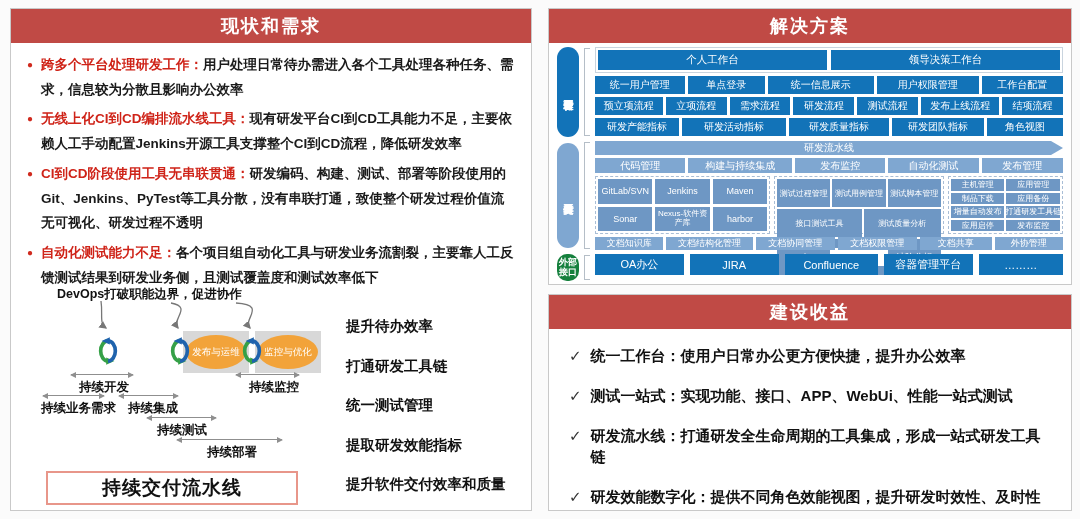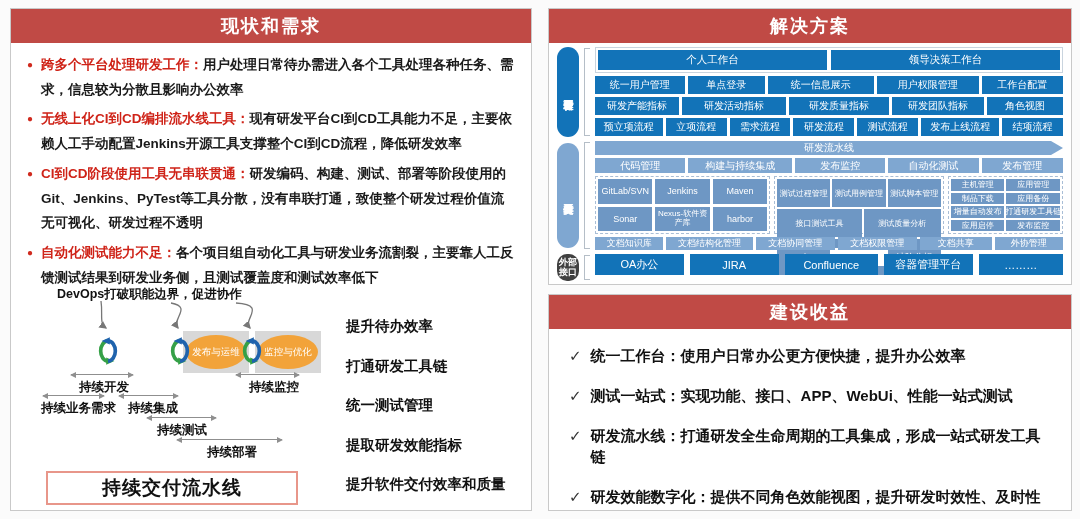--- a/index.html
+++ b/index.html
@@ -160,34 +160,34 @@
             <div class="bx b1">领导决策工作台</div>
           </div>
           <div class="rowbx" style="margin-top:3px;height:18px">
             <div class="bx b1" style="flex:1.1">统一用户管理</div>
             <div class="bx b1" style="flex:0.95">单点登录</div>
             <div class="bx b1" style="flex:1.3">统一信息展示</div>
             <div class="bx b1" style="flex:1.25">用户权限管理</div>
             <div class="bx b1" style="flex:1.0">工作台配置</div>
           </div>
           <div class="rowbx" style="margin-top:3px;height:18px">
-            <div class="bx b1" style="flex:1.05">研发产能指标</div>
-            <div class="bx b1" style="flex:1.3">研发活动指标</div>
-            <div class="bx b1" style="flex:1.25">研发质量指标</div>
-            <div class="bx b1" style="flex:1.15">研发团队指标</div>
-            <div class="bx b1" style="flex:0.95">角色视图</div>
-          </div>
-          <div class="rowbx" style="margin-top:3px;height:18px">
             <div class="bx b1" style="flex:1">预立项流程</div>
             <div class="bx b1" style="flex:0.9">立项流程</div>
             <div class="bx b1" style="flex:0.9">需求流程</div>
             <div class="bx b1" style="flex:0.9">研发流程</div>
             <div class="bx b1" style="flex:0.9">测试流程</div>
             <div class="bx b1" style="flex:1.15">发布上线流程</div>
             <div class="bx b1" style="flex:0.9">结项流程</div>
+          </div>
+          <div class="rowbx" style="margin-top:3px;height:18px">
+            <div class="bx b1" style="flex:1.05">研发产能指标</div>
+            <div class="bx b1" style="flex:1.3">研发活动指标</div>
+            <div class="bx b1" style="flex:1.25">研发质量指标</div>
+            <div class="bx b1" style="flex:1.15">研发团队指标</div>
+            <div class="bx b1" style="flex:0.95">角色视图</div>
           </div>
         </div>
       </div>
 
       <div class="sect">
         <div class="pill" style="background:#7fa7d1;height:105px">研发交付工具链</div>
         <div class="bracket"></div>
         <div>
           <div class="arrow-banner">研发流水线</div>
           <div class="rowbx" style="margin-top:3px;height:15px">
@@ -241,21 +241,21 @@
             <div class="bx b2" style="flex:1.2;font-size:9px">文档结构化管理</div>
             <div class="bx b2" style="flex:1.1;font-size:9px">文档协同管理</div>
             <div class="bx b2" style="flex:1.1;font-size:9px">文档权限管理</div>
             <div class="bx b2" style="flex:1;font-size:9px">文档共享</div>
             <div class="bx b2" style="flex:0.95;font-size:9px">外协管理</div>
           </div>
         </div>
       </div>
 
       <div class="sect">
-        <div class="pill pill-h" style="background:#404040;width:22px">外部接口</div>
+        <div class="pill pill-h" style="background:#15803d;width:22px">外部接口</div>
         <div class="bracket"></div>
         <div class="rowbx" style="height:21px;gap:6px">
           <div class="bx b1" style="flex:1;font-size:11px">OA办公</div>
           <div class="bx b1" style="flex:1;font-size:11px">JIRA</div>
           <div class="bx b1" style="flex:1.05;font-size:11px">Confluence</div>
           <div class="bx b1" style="flex:1;font-size:11px">容器管理平台</div>
           <div class="bx b1" style="flex:0.95;font-size:11px">………</div>
         </div>
       </div>
 

